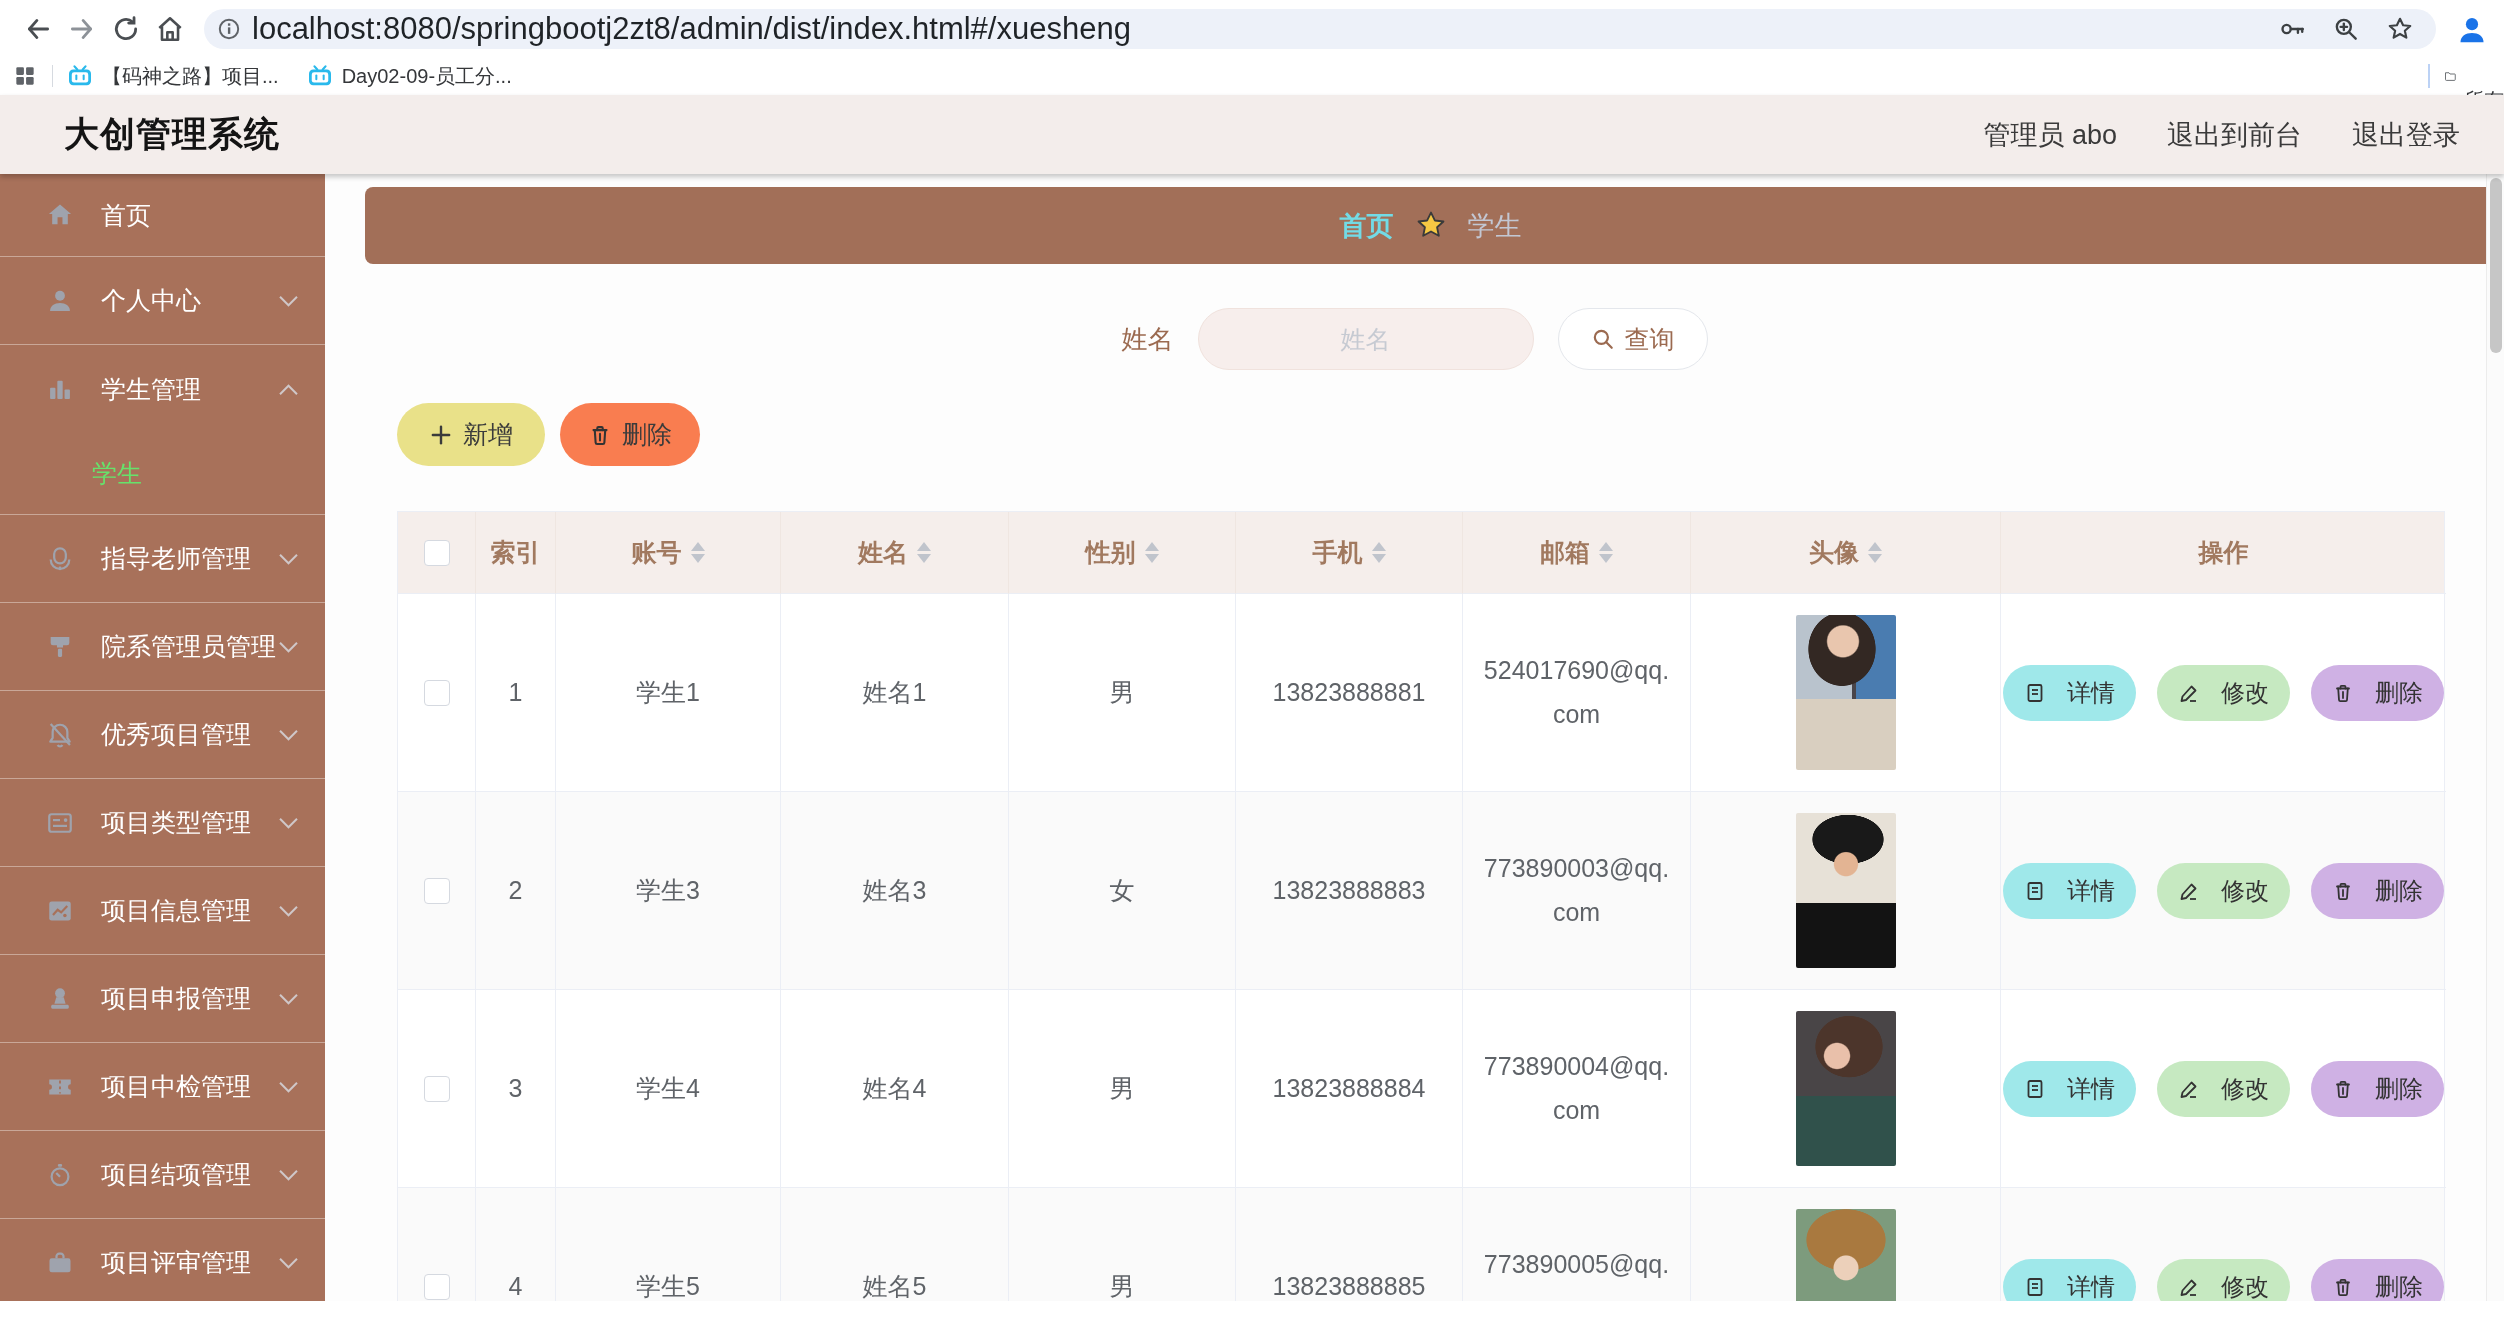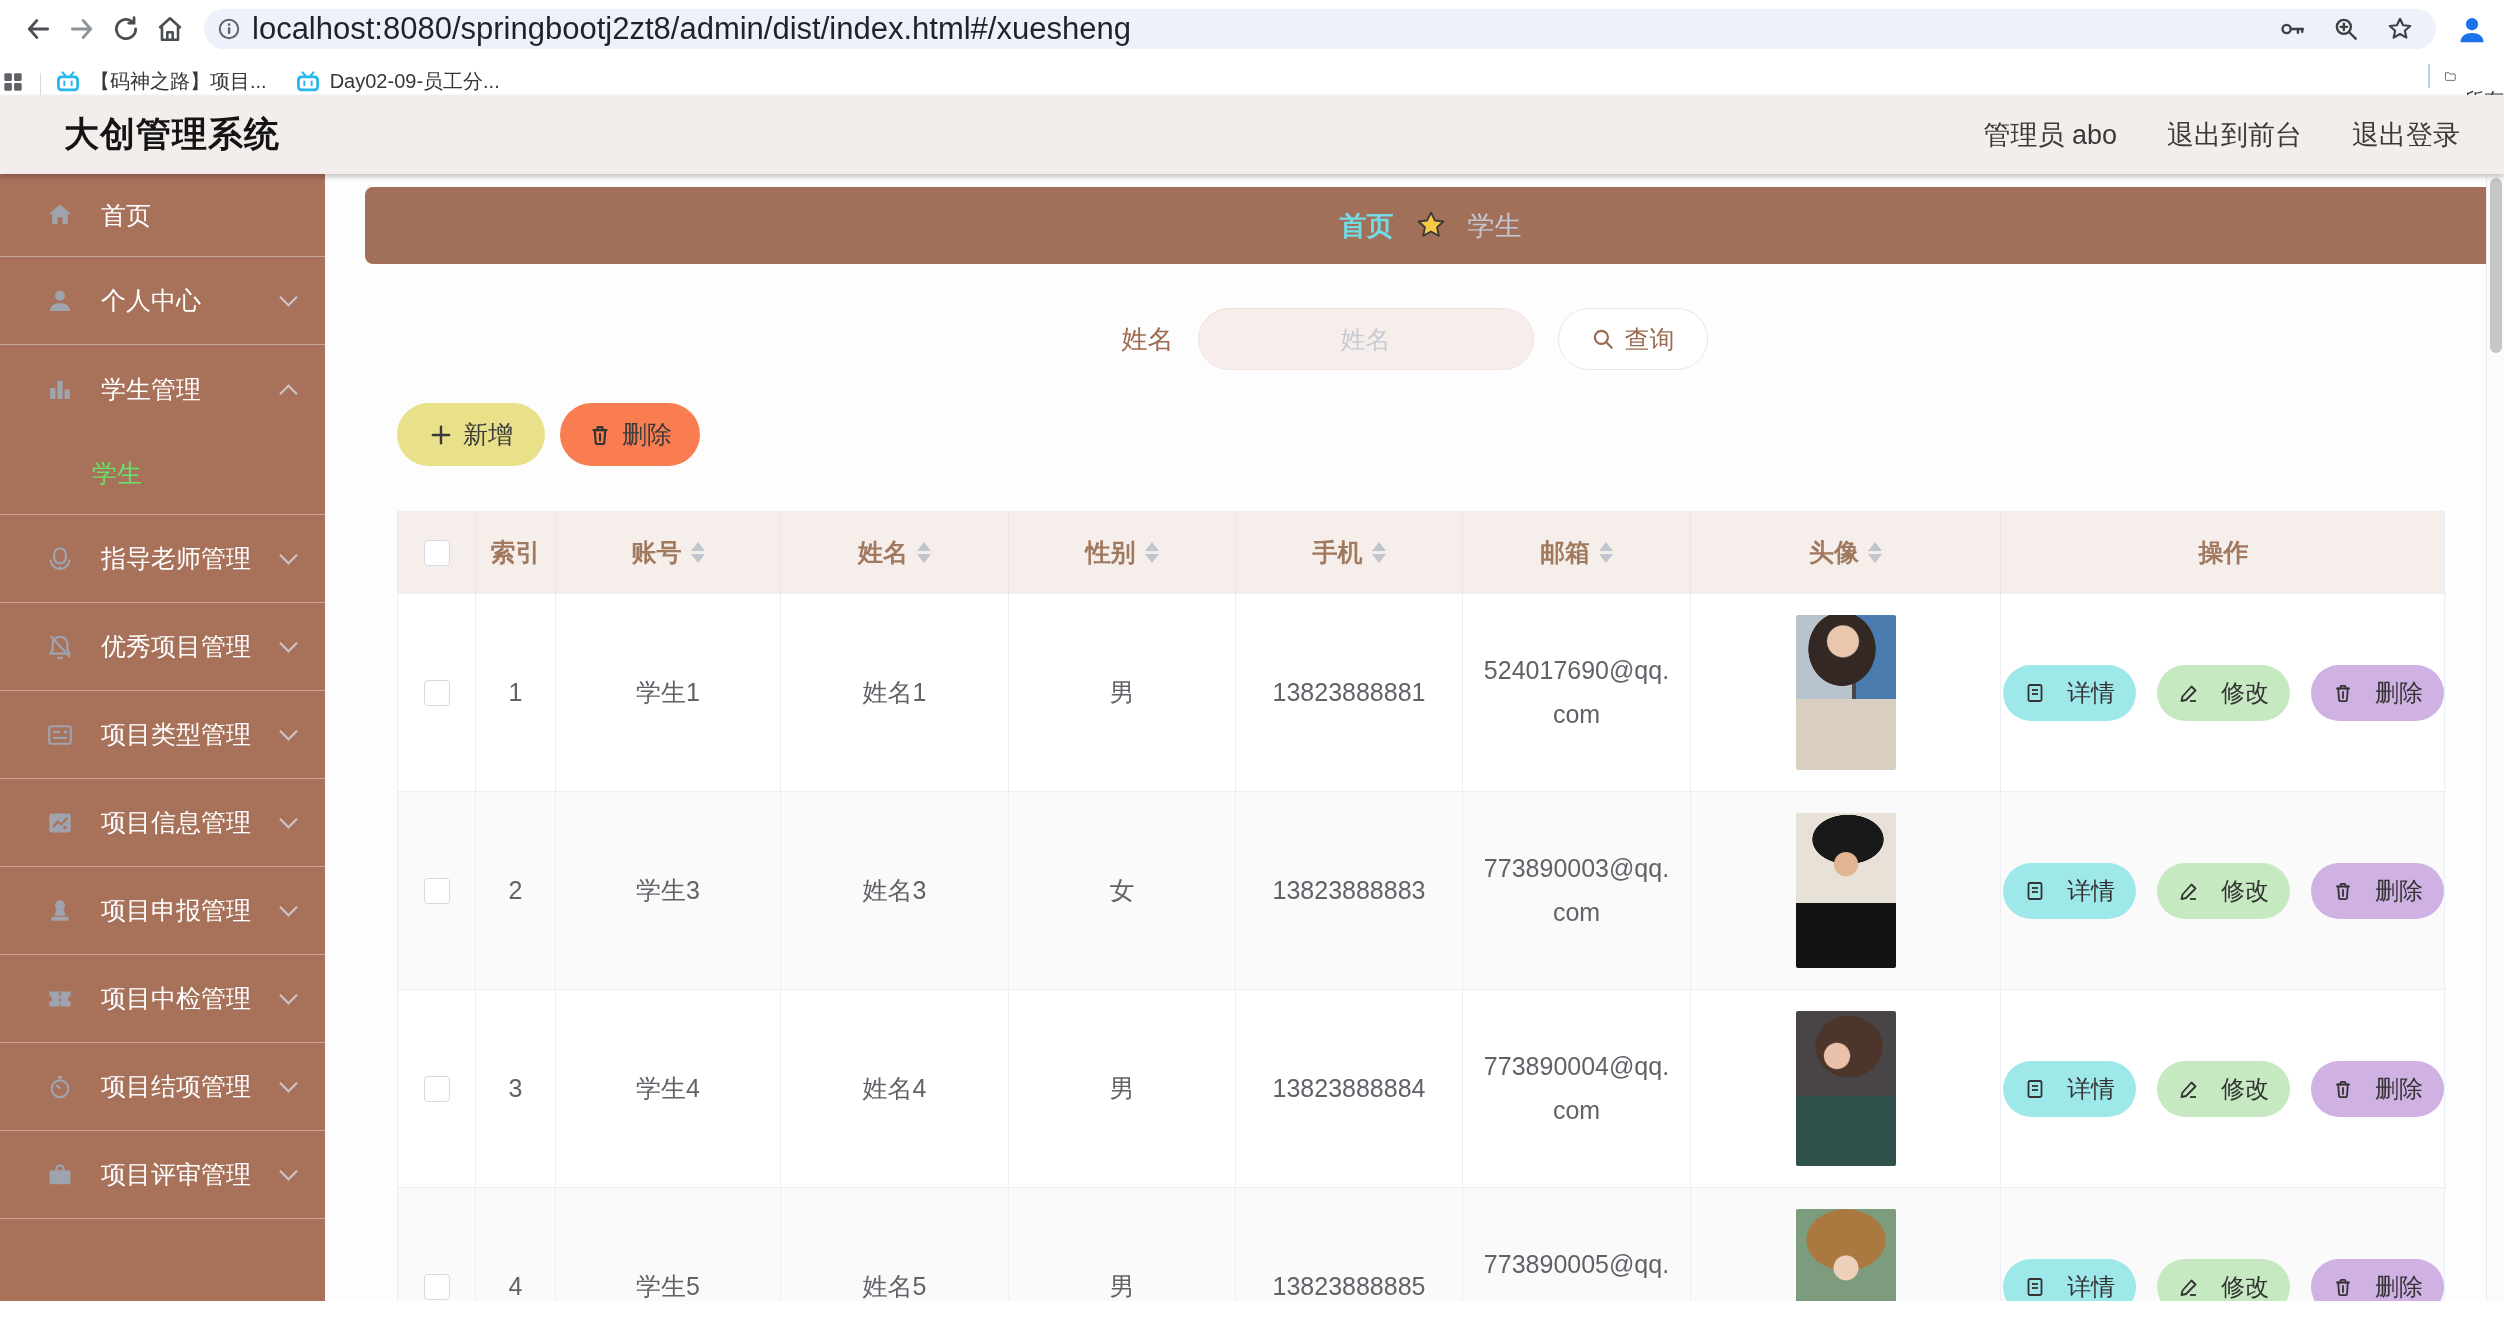--- a/index.html
+++ b/index.html
@@ -7,21 +7,21 @@
     font-family:"Liberation Sans","DejaVu Sans",sans-serif; }
   .screen { width:2504px; height:1324px; background:#fff; position:relative; overflow:hidden; }
 
   
   .chrome-top { height:57px; background:#fff; display:flex; align-items:center; padding:0 10px 0 16px; }
   .nav-ic { width:44px; height:44px; display:flex; align-items:center; justify-content:center; border-radius:50%; flex:none; cursor:pointer; }
   .url-pill { flex:1; height:40px; margin:0 14px 0 12px; background:#edf1f9; border-radius:21px;
     display:flex; align-items:center; padding:0 14px 0 12px; }
   .url-text { font-size:31px; color:#1f2327; margin-left:10px; flex:1; white-space:nowrap; overflow:hidden; }
   .pill-right { display:flex; align-items:center; gap:26px; margin-right:8px; }
-  .bookmarks { height:38px; background:#fff; display:flex; align-items:flex-end; position:relative; }
+  .bookmarks { height:38px; background:#fff; display:flex; align-items:center; padding-left:12px; position:relative; }
   .bm-sep { width:1px; height:22px; background:#d6dae0; margin:0 14px; }
   .bm-item { display:flex; align-items:center; gap:9px; margin-right:28px; cursor:pointer; }
   .bm-label { font-size:20px; color:#35373a; white-space:nowrap; }
   .bm-right { position:absolute; right:0; top:0; height:38px; display:flex; align-items:center; overflow:hidden; width:76px; }
   .bm-right .sep2 { width:2px; height:24px; background:#bcd2f5; margin-right:14px; flex:none; }
   .bm-right .bm-label { margin-left:8px;margin-top:48px; }
 
   
   .app-header { height:79px; background:#f3edeb; display:flex; align-items:center;
     padding:0 44px 0 64px; position:relative; z-index:5; box-shadow:0 3px 5px rgba(0,0,0,0.22); }
@@ -304,20 +304,32 @@
                 <line x1="12" y1="18.5" x2="12" y2="21.5"></line>
               </g>
             </svg>
           </span>
         <span class="mi-label">指导老师管理</span>
         <span class="chev"></span>
       </div>
       <div class="menu-item">
         <span class="mi-icon">
             <svg width="28" height="28" viewBox="0 0 24 24">
+              <g fill="#9fa3ad">
+                <path d="M4 3.5h16v5a2 2 0 0 1-2 2h-3.4v2h-5.2v-2H6a2 2 0 0 1-2-2z"></path>
+                <rect x="10.2" y="13.5" width="3.6" height="7" rx="1"></rect>
+              </g>
+            </svg>
+          </span>
+        <span class="mi-label">院系管理员管理</span>
+        <span class="chev"></span>
+      </div>
+      <div class="menu-item">
+        <span class="mi-icon">
+            <svg width="28" height="28" viewBox="0 0 24 24">
               <g fill="none" stroke="#9fa3ad" stroke-width="1.9" stroke-linejoin="round">
                 <path d="M12 3.2a6.3 6.3 0 0 1 6.3 6.3v5l2 3.2H3.7l2-3.2v-5A6.3 6.3 0 0 1 12 3.2z"></path>
                 <path d="M10 20.5a2.2 2.2 0 0 0 4 0"></path>
                 <line x1="4" y1="2.5" x2="20.5" y2="20.5"></line>
               </g>
             </svg>
           </span>
         <span class="mi-label">优秀项目管理</span>
         <span class="chev"></span>
       </div>

